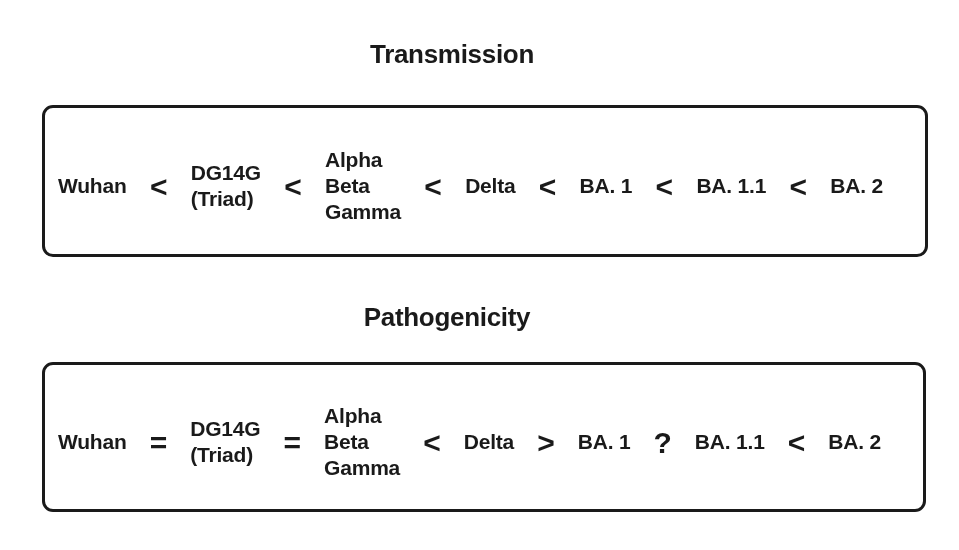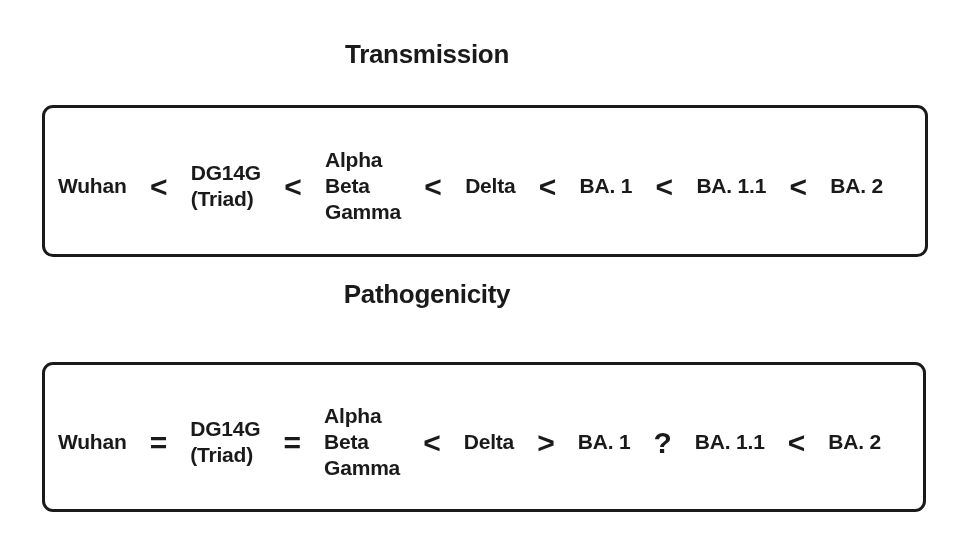--- a/index.html
+++ b/index.html
@@ -17,22 +17,22 @@
     left: 0;
     width: 854px;
     margin: 0;
     text-align: center;
     font-size: 26px;
     font-weight: 700;
     letter-spacing: -0.3px;
     line-height: 28px;
     color: var(--ink, #1a1a1a);
   }
-  #title-transmission { top: 40px; }
-  #title-pathogenicity { top: 280px; }
+  #title-transmission { top: 40px; padding-left: 25px; }
+  #title-pathogenicity { top: 303px; padding-left: 20px; }
   .panel-box {
     position: absolute;
     left: 42px;
     box-sizing: border-box;
     border: 3px solid var(--ink, #1a1a1a);
     border-radius: 11px;
     background: var(--bg, #ffffff);
   }
   #box-transmission { top: 105px; width: 886px; height: 152px; }
   #box-pathogenicity { top: 362px; width: 884px; height: 150px; }

